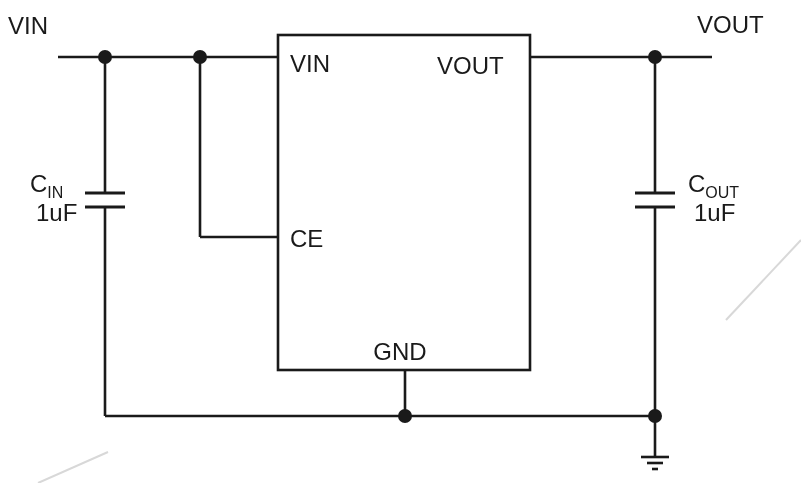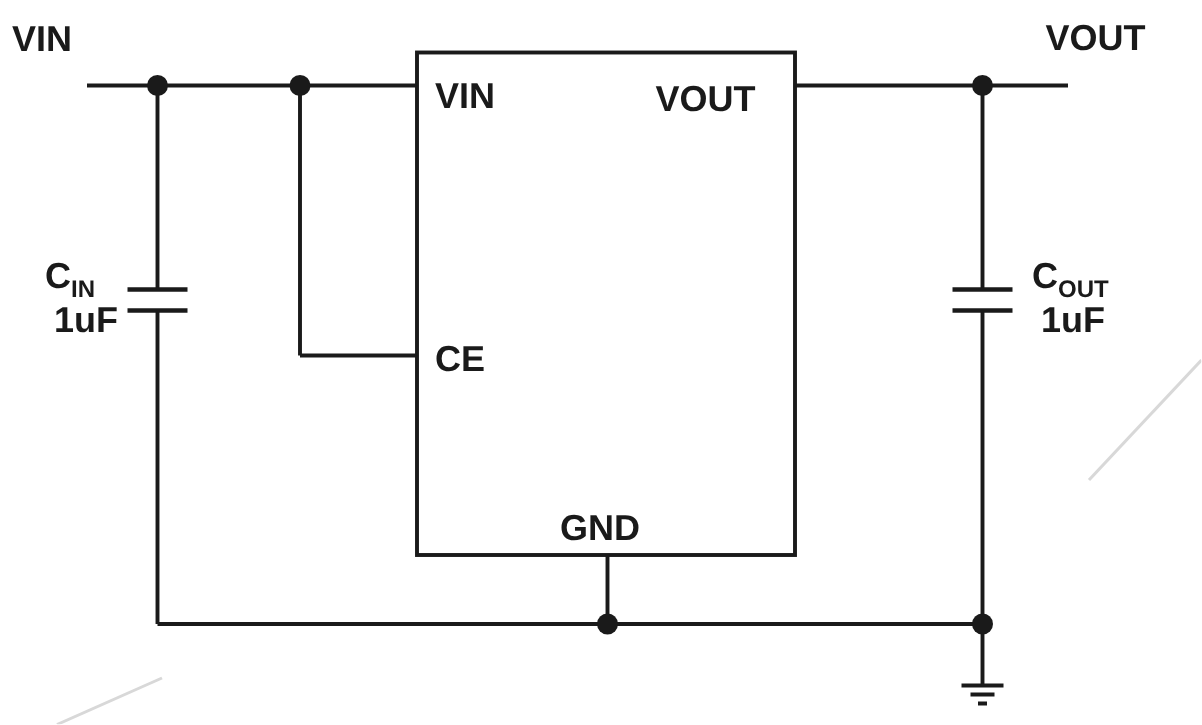--- a/index.html
+++ b/index.html
@@ -11,21 +11,20 @@
     height: 483px;
     background: var(--color-background, #ffffff);
     font-family: "Liberation Sans", sans-serif;
     overflow: hidden;
   }
   .schematic-wrap {
     position: relative;
     width: 795px;
     height: 483px;
     background: var(--color-background, #ffffff);
-    font-weight: bold;
   }
   svg {
     display: block;
   }
   .wire {
     stroke: var(--color-line, #1a1a1a);
     stroke-width: 2.6;
     fill: none;
   }
   .plate {

